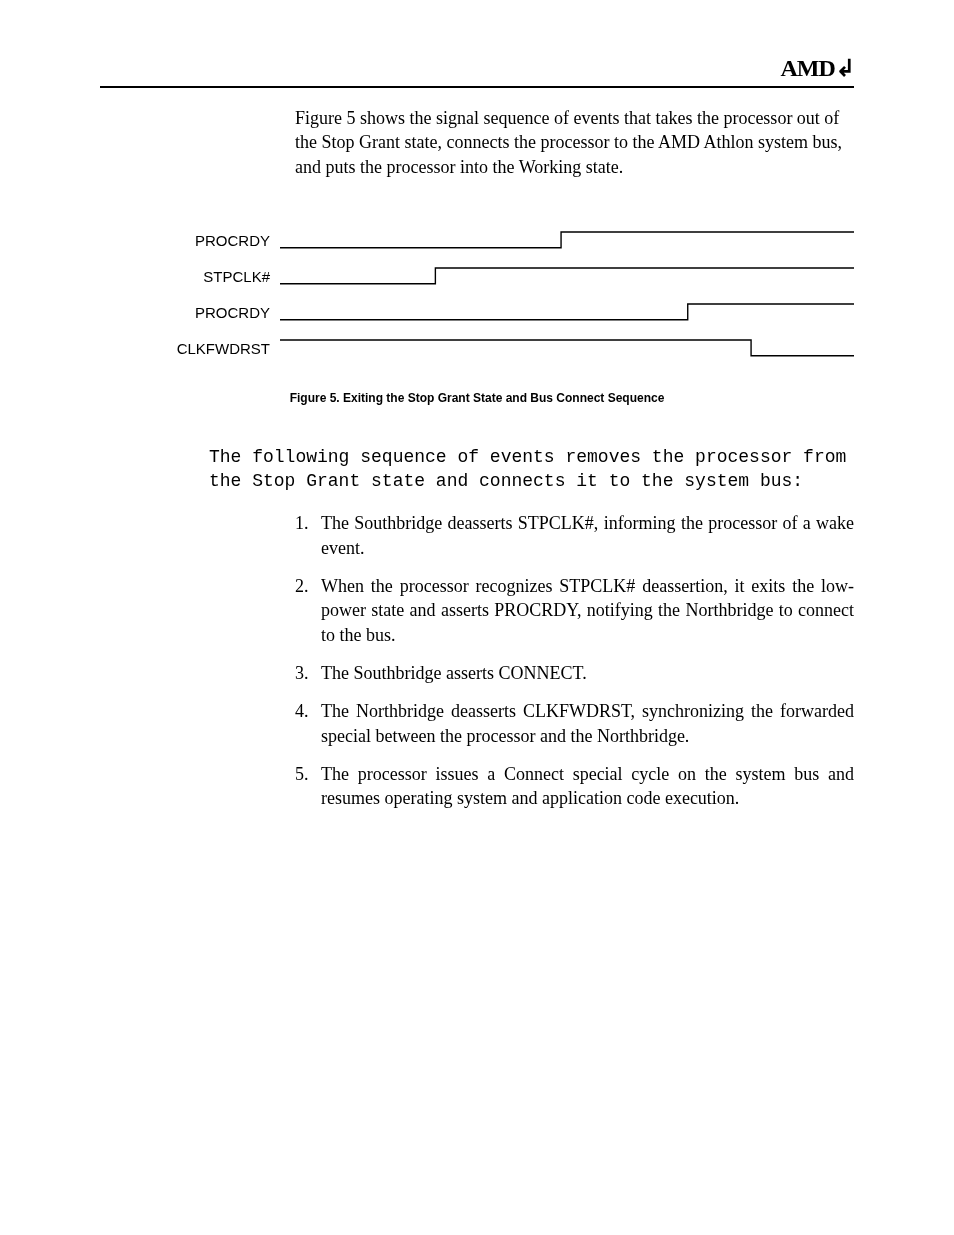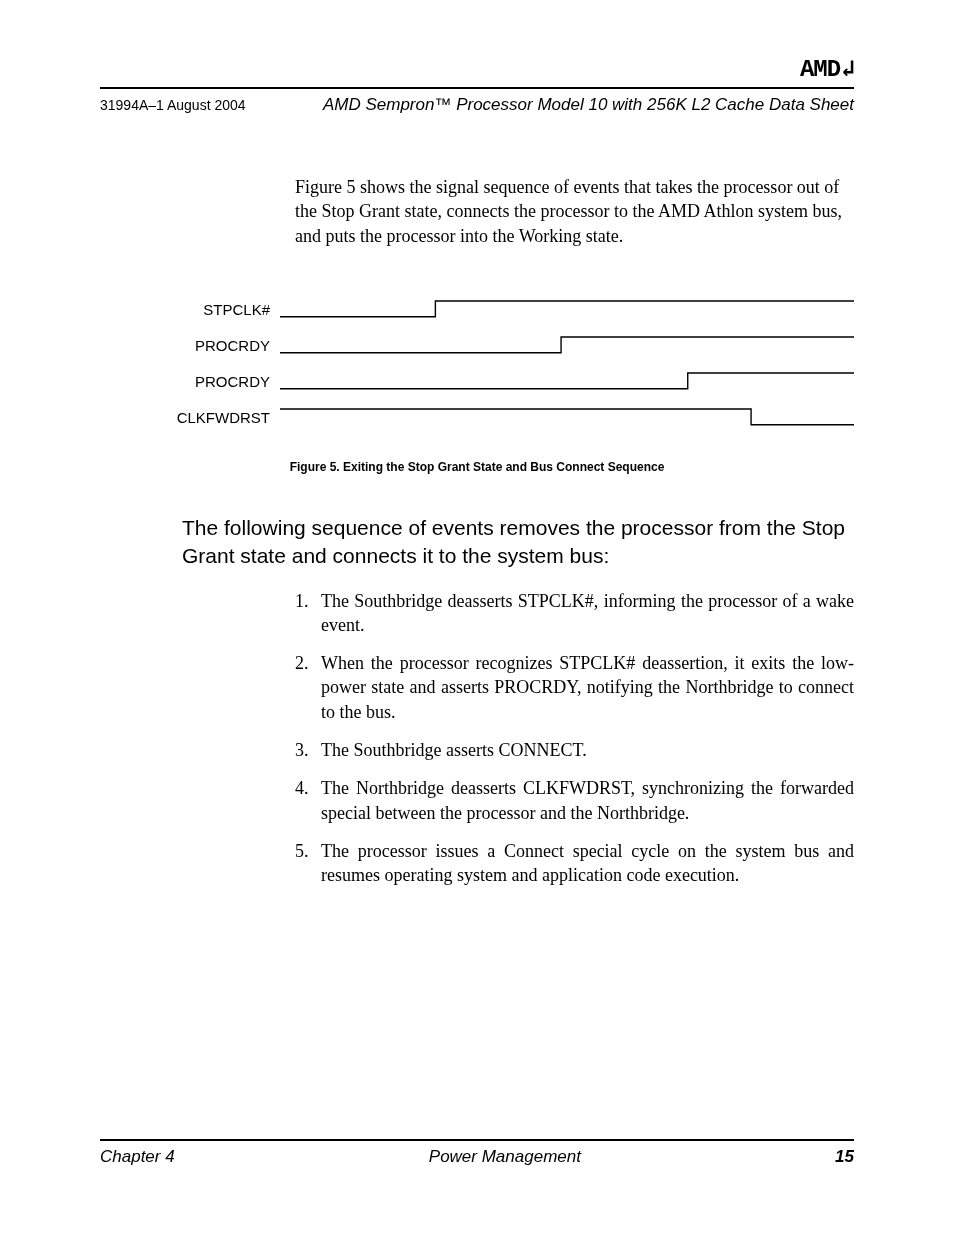--- a/index.html
+++ b/index.html
@@ -19,21 +19,21 @@
     height: 100%;
     position: relative;
   }
   .header {
     display: flex;
     justify-content: flex-end;
     align-items: center;
     margin-bottom: 4px;
   }
   .logo {
-    font-family: Liberation Mono, monospace;
+    font-family: Liberation Serif, serif;
     font-weight: 900;
     font-size: 24px;
     letter-spacing: -1px;
     display: flex;
     align-items: center;
   }
   .logo-arrow {
     font-size: 23px;
     margin-left: 1px;
     font-weight: 900;
@@ -86,25 +86,25 @@
     flex: 1;
   }
   .fig-caption {
     text-align: center;
     font-family: Arial, Helvetica, sans-serif;
     font-weight: bold;
     font-size: 12px;
     margin: 22px 0 40px 0;
   }
   .intro-para {
-    margin-left: 82px;
-    font-size: 21px;
+    margin-left: 109px;
+    font-size: 18px;
     line-height: 1.35;
     margin-bottom: 18px;
-    font-family: Liberation Sans, sans-serif;
+    font-family: Liberation Mono, monospace;
   }
   .ol {
     margin-left: 195px;
     padding: 0;
     font-size: 18px;
     line-height: 1.35;
     font-family: 'Georgia', 'Century Schoolbook', serif;
   }
   .li {
     display: flex;
@@ -146,38 +146,34 @@
 <body>
 
 <div class="page">
   <div class="header">
     <div class="logo">
       <span>AMD</span>
         <span class="logo-arrow">↲</span>
     </div>
   </div>
   <hr class="header-rule">
-  <div class="subheader">
-    <span class="doc-id">31994A–1 August 2004</span>
-    <span class="doc-title">AMD Sempron™ Processor Model 10 with 256K L2 Cache Data Sheet</span>
-  </div>
 
   <p class="body-text">Figure 5 shows the signal sequence of events that takes the processor out of the Stop Grant state, connects the processor to the AMD Athlon system bus, and puts the processor into the Working state.</p>
 
   <div class="diagram">
     <div class="signal-row">
+      <div class="signal-label">PROCRDY</div>
+      <svg class="signal-svg" viewBox="0 0 580 30" preserveAspectRatio="none">
+        <polyline points="0,22 284,22 284,6 580,6" fill="none" stroke="#000" stroke-width="1.4"></polyline>
+      </svg>
+    </div>
+    <div class="signal-row">
       <div class="signal-label">STPCLK#</div>
       <svg class="signal-svg" viewBox="0 0 580 30" preserveAspectRatio="none">
         <polyline points="0,22 157,22 157,6 580,6" fill="none" stroke="#000" stroke-width="1.4"></polyline>
-      </svg>
-    </div>
-    <div class="signal-row">
-      <div class="signal-label">PROCRDY</div>
-      <svg class="signal-svg" viewBox="0 0 580 30" preserveAspectRatio="none">
-        <polyline points="0,22 284,22 284,6 580,6" fill="none" stroke="#000" stroke-width="1.4"></polyline>
       </svg>
     </div>
     <div class="signal-row">
       <div class="signal-label">PROCRDY</div>
       <svg class="signal-svg" viewBox="0 0 580 30" preserveAspectRatio="none">
         <polyline points="0,22 412,22 412,6 580,6" fill="none" stroke="#000" stroke-width="1.4"></polyline>
       </svg>
     </div>
     <div class="signal-row">
       <div class="signal-label">CLKFWDRST</div>
@@ -207,21 +203,13 @@
     <div class="li">
       <span class="li-num">4.</span>
       <span class="li-text">The Northbridge deasserts CLKFWDRST, synchronizing the forwarded special between the processor and the Northbridge.</span>
     </div>
     <div class="li">
       <span class="li-num">5.</span>
       <span class="li-text">The processor issues a Connect special cycle on the system bus and resumes operating system and application code execution.</span>
     </div>
   </div>
 
-  <div class="footer">
-    <hr class="footer-rule">
-    <div class="footer-row">
-      <span>Chapter 4</span>
-      <span>Power Management</span>
-      <span class="page-num">15</span>
-    </div>
-  </div>
 </div>
 
 </body></html>

